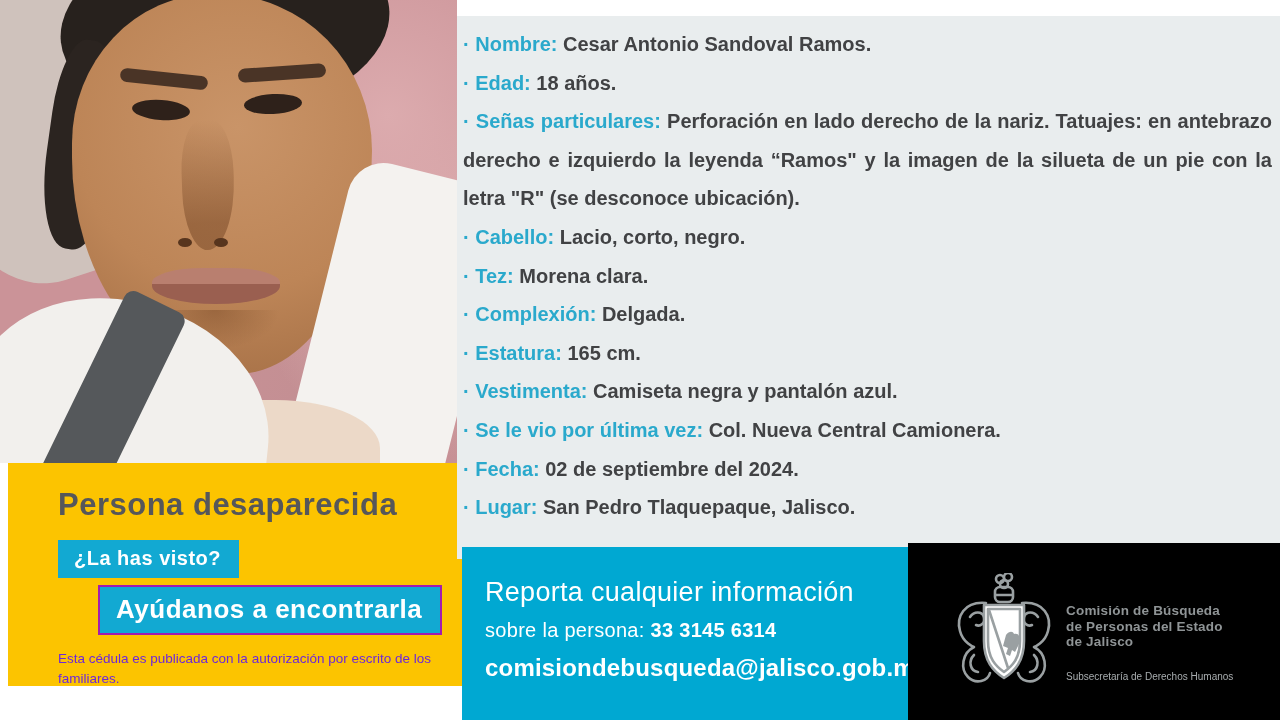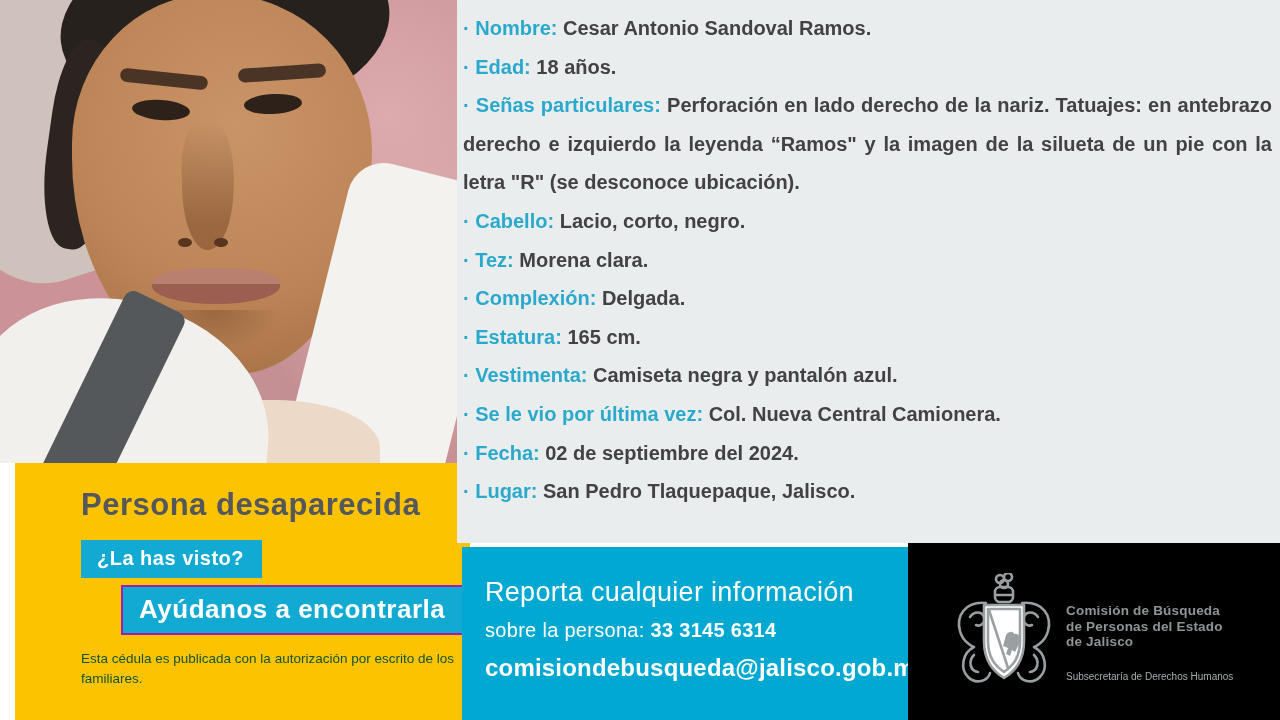--- a/index.html
+++ b/index.html
@@ -44,29 +44,29 @@
   .chest { position:absolute; left:120px; top:400px; width:260px; height:120px; background:#ecd9c8;
            border-radius:40% 40% 0 0; }
   .strap { position:absolute; left:64px; top:288px; width:66px; height:280px; background:#55585b;
            border-radius:10px; transform:rotate(26deg); }
   .chain1 { position:absolute; left:140px; top:310px; width:230px; height:210px;
             border:4px solid transparent; border-bottom:4px solid #c9a24e; border-radius:50%; transform:rotate(6deg); }
   .chain2 { position:absolute; left:158px; top:330px; width:200px; height:230px;
             border:3px solid transparent; border-bottom:3px solid #d4b266; border-radius:50%; transform:rotate(8deg); }
 
   
-  .yellow { position:absolute; left:15px; top:463px; width:455px; height:257px; background:#fcc400; padding:24px 0 0 66px; }
+  .yellow { position:absolute; left:8px; top:463px; width:455px; height:223px; background:#fcc400; padding:24px 0 0 50px; }
   .yellow h1 { font-size:31px; font-weight:bold; color:#56575a; letter-spacing:.5px; }
   .badge { display:inline-block; background:#12a9d2; color:#fff; font-weight:bold; padding:7px 18px 8px 16px; }
   .badge1 { font-size:20px; margin-top:17px; letter-spacing:.5px; }
   .badge2 { font-size:26px; margin-top:7px; border:2px solid #a21caf; letter-spacing:.5px;margin-left:40px; }
-  .disclaimer { margin-top:14px; width:382px; font-size:13.5px; line-height:20px; color:#14532d; }
+  .disclaimer { margin-top:14px; width:382px; font-size:13.5px; line-height:20px; color:#6d28d9; }
 
   
-  .panel { position:absolute; left:457px; top:0; width:823px; height:543px; background:#e9edee; padding:9px 8px 0 6px; }
+  .panel { position:absolute; left:457px; top:16px; width:823px; height:543px; background:#e9edee; padding:9px 8px 0 6px; }
   .row { font-size:20px; font-weight:bold; line-height:38.6px; color:#414244; text-align:justify; }
   .row .lbl { color:#2aa9cc; }
 
   
   .contact { position:absolute; left:462px; top:547px; width:506px; height:173px; background:#00a8d2;
              color:#fff; padding:26px 0 0 23px; }
   .contact .l1 { font-size:27px; line-height:38px; font-weight:normal; letter-spacing:.3px; }
   .contact .l2 { font-size:20px; line-height:38px; letter-spacing:.3px; }
   .contact .l2 b { font-weight:bold; }
   .contact .l3 { font-size:24px; line-height:38px; font-weight:bold; letter-spacing:.2px; }

